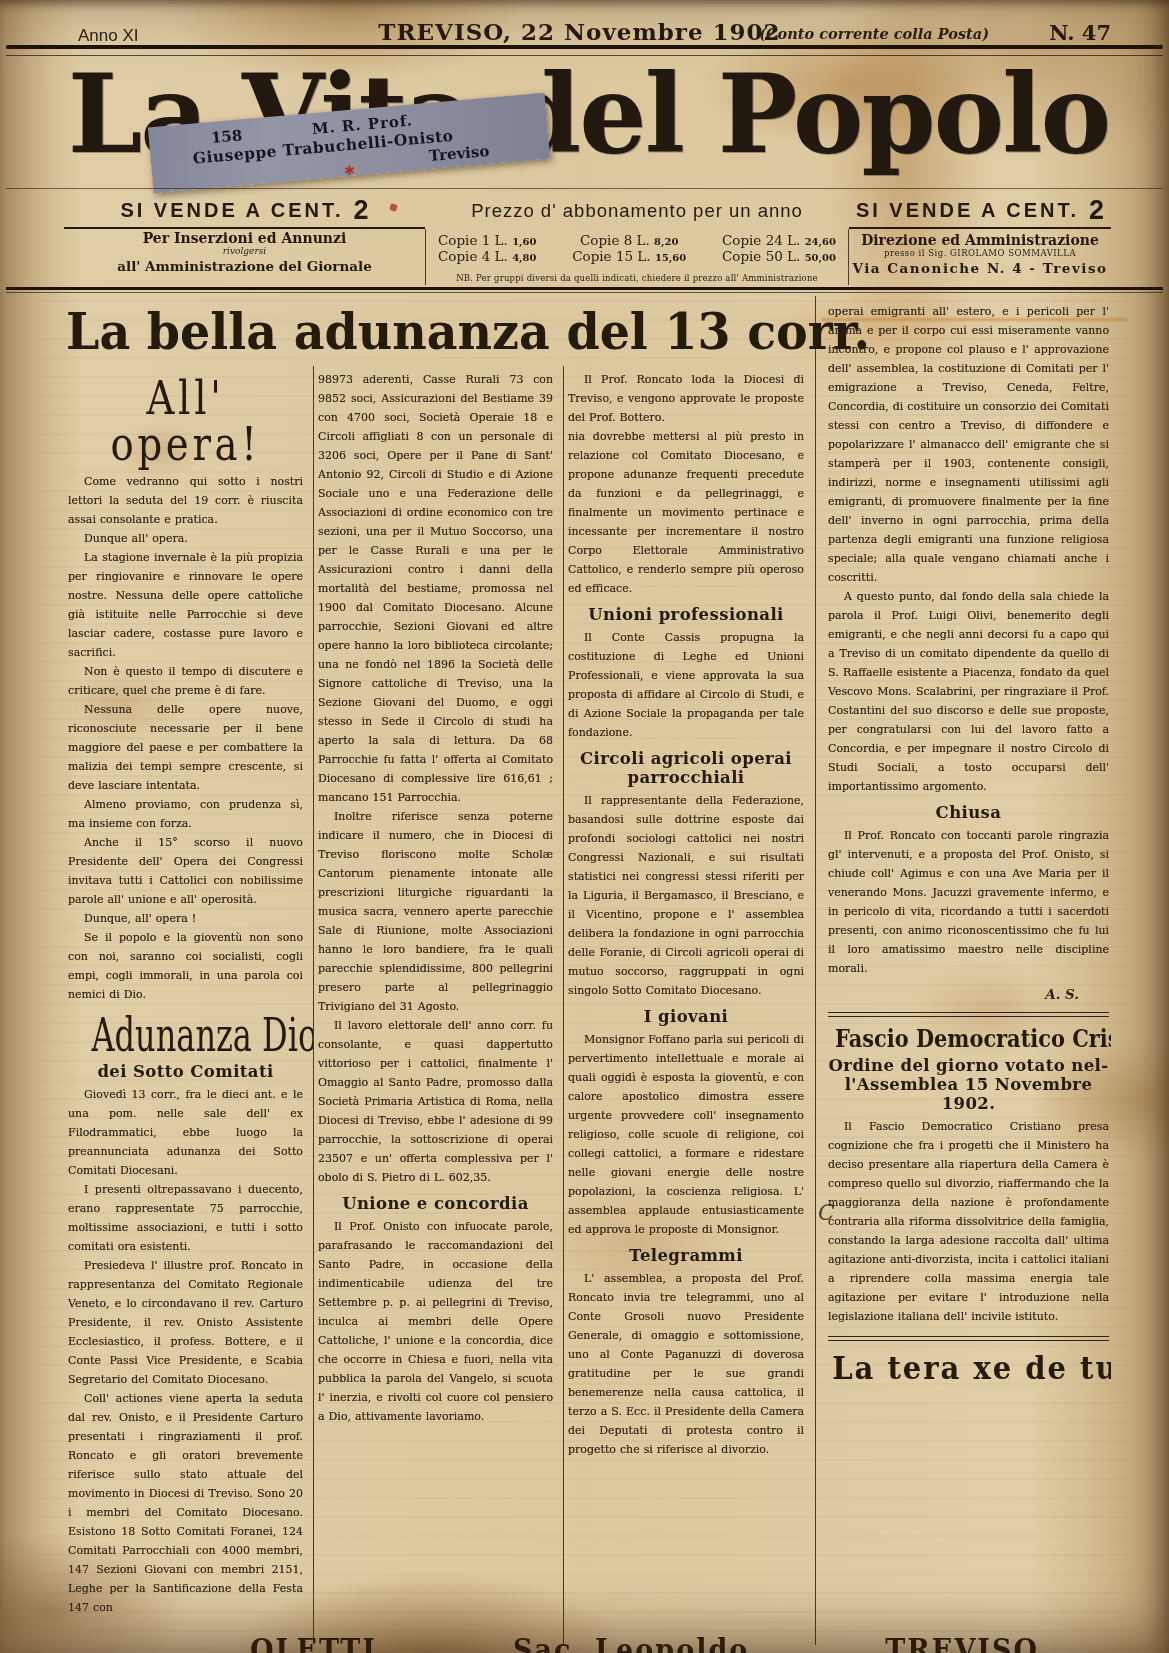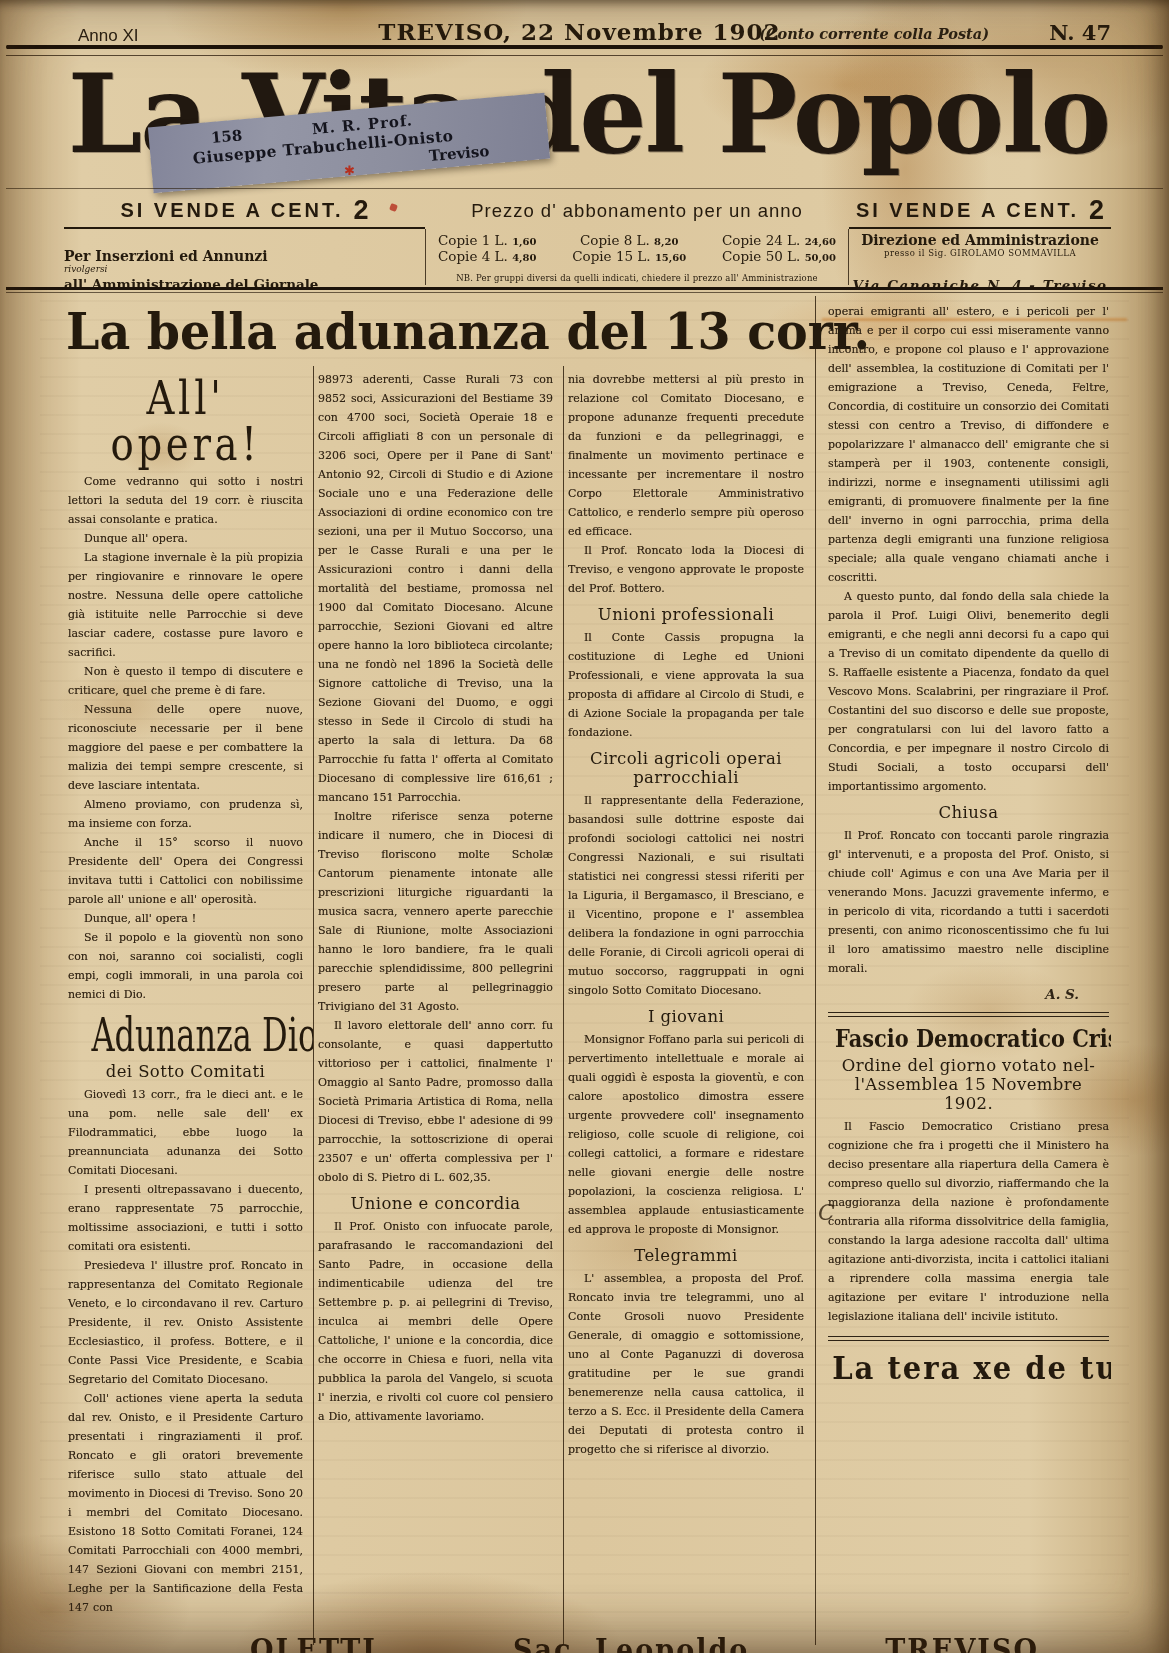--- a/index.html
+++ b/index.html
@@ -63,53 +63,53 @@
   .vende .seg{display:flex;align-items:center;justify-content:center;gap:10px;}
   .vende .segL{width:361px;border-bottom:2px solid #241a0d;}
   .vende .segC{flex:1;}
   .vende .segR{width:262px;border-bottom:2px solid #241a0d;}
   .vende .txt{font-size:20px;font-weight:700;letter-spacing:3px;}
   .vende .big{font-size:27px;font-weight:700;}
   .vende .mid{font-size:18.5px;letter-spacing:1px;}
   
   .infobar{position:absolute;top:229px;left:64px;right:58px;height:56px;display:flex;color:#241a0d;}
   .infobar .block{box-sizing:border-box;}
-  .ib-left{width:361px;text-align:left;padding-top:19px;}
+  .ib-left{width:361px;text-align:center;padding-top:1px;}
   .ib-left .b1{font-size:14px;font-weight:700;}
   .ib-left .b2{font-size:9px;font-style:italic;}
   .ib-left .b3{font-size:13.5px;font-weight:700;margin-top:2px;}
   .ib-center{flex:1;border-left:1px solid rgba(40,26,10,.8);border-right:1px solid rgba(40,26,10,.8);padding:3px 8px 0;}
   .price-row{display:flex;justify-content:space-between;font-size:13.5px;padding:0 4px;}
   .price-row b{font-size:10px;}
   .nb{font-size:8.5px;text-align:center;margin-top:9px;letter-spacing:.2px;}
   .ib-right{width:262px;text-align:center;padding-top:3px;}
   .ib-right .b1{font-size:14px;font-weight:700;}
   .ib-right .b2{font-size:8.5px;letter-spacing:.5px;}
-  .ib-right .b3{font-size:13.5px;font-weight:700;letter-spacing:1.5px;margin-top:19px;font-style:italic;}
+  .ib-right .b3{font-size:13.5px;font-weight:700;letter-spacing:1.5px;margin-top:2px;}
   .rule-heavy2{position:absolute;top:287px;left:6px;right:6px;height:3px;background:#1c130a;}
   .rule-thin3{position:absolute;top:292px;left:6px;right:6px;height:1px;background:rgba(40,26,10,.65);}
   
   .content{position:absolute;top:296px;left:64px;right:58px;bottom:8px;display:flex;overflow:hidden;}
   .main-left{width:752px;display:flex;flex-direction:column;border-right:1px solid #4a3a24;box-sizing:border-box;}
   .headline{font-size:48px;font-weight:700;color:#241a0d;padding:8px 0 12px 2px;line-height:1.05;
     transform:scale(.99,1.06);transform-origin:left top;white-space:nowrap;}
   .cols{display:flex;flex:1;overflow:hidden;}
   .col{width:250px;box-sizing:border-box;padding:4px 10px 0 4px;overflow:hidden;}
   .col.r{border-right:1px solid #4a3a24;}
   .col4{flex:1;box-sizing:border-box;padding:6px 2px 0 12px;overflow:hidden;}
   
   .para{font-size:11px;line-height:19px;text-align:justify;text-indent:16px;margin:0;color:#312516;
     text-shadow:0 0 .5px rgba(70,48,25,.55);word-spacing:.5px;}
   .para.noindent{text-indent:0;}
   .h-display{text-align:center;color:#241a0d;margin:10px 0 8px;line-height:1;}
   .v-ornate{font-size:42px;font-weight:400;letter-spacing:4px;transform:scale(.92,1.1);}
   .v-cond{font-size:40px;font-weight:500;letter-spacing:0;transform:scale(.8,1.18);white-space:nowrap;}
   .v-bold{font-size:22px;font-weight:700;transform:scale(.95,1.12);margin:10px 0 6px;white-space:nowrap;}
   .v-slab{font-size:30px;font-weight:700;letter-spacing:2px;transform:scale(.97,1.08);margin:12px 0 6px;white-space:nowrap;}
-  .h-sub{text-align:center;font-weight:400;font-size:16.5px;margin:7px 0 4px;color:#241a0d;letter-spacing:.4px;}
+  .h-sub{text-align:center;font-weight:700;font-size:16.5px;margin:7px 0 4px;color:#241a0d;letter-spacing:.4px;}
   .sig{text-align:right;padding-right:30px;font-size:13.5px;font-weight:700;font-style:italic;margin:8px 0 6px;}
   .colrule{border-top:1.5px solid #2e2315;border-bottom:1px solid #2e2315;height:3px;margin:10px 0 8px;}
   
   .margin-mark{position:absolute;left:818px;top:1200px;font-size:22px;color:rgba(45,30,12,.8);font-style:italic;}
   .streak{position:absolute;left:822px;top:318px;right:42px;height:3px;background:rgba(200,115,30,.45);filter:blur(1px);}
   .bottom-cut{position:absolute;top:1632px;left:250px;right:130px;display:flex;justify-content:space-between;
     font-size:27px;font-weight:700;color:#241a0d;letter-spacing:2px;transform:scale(1,1.1);transform-origin:top;}
 </style>
 </head>
 <body>
@@ -205,22 +205,22 @@
             <p class="para">Coll' actiones viene aperta la seduta dal rev. Onisto, e il Presidente Carturo presentati i ringraziamenti il prof. Roncato e gli oratori brevemente riferisce sullo stato attuale del movimento in Diocesi di Treviso. Sono 20 i membri del Comitato Diocesano. Esistono 18 Sotto Comitati Foranei, 124 Comitati Parrocchiali con 4000 membri, 147 Sezioni Giovani con membri 2151, Leghe per la Santificazione della Festa 147 con</p>
           </div>
         <div class="col r">
             <p class="para noindent">98973 aderenti, Casse Rurali 73 con 9852 soci, Assicurazioni del Bestiame 39 con 4700 soci, Società Operaie 18 e Circoli affigliati 8 con un personale di 3206 soci, Opere per il Pane di Sant' Antonio 92, Circoli di Studio e di Azione Sociale uno e una Federazione delle Associazioni di ordine economico con tre sezioni, una per il Mutuo Soccorso, una per le Casse Rurali e una per le Assicurazioni contro i danni della mortalità del bestiame, promossa nel 1900 dal Comitato Diocesano. Alcune parrocchie, Sezioni Giovani ed altre opere hanno la loro biblioteca circolante; una ne fondò nel 1896 la Società delle Signore cattoliche di Treviso, una la Sezione Giovani del Duomo, e oggi stesso in Sede il Circolo di studi ha aperto la sala di lettura. Da 68 Parrocchie fu fatta l' offerta al Comitato Diocesano di complessive lire 616,61 ; mancano 151 Parrocchia.</p>
             <p class="para">Inoltre riferisce senza poterne indicare il numero, che in Diocesi di Treviso floriscono molte Scholæ Cantorum pienamente intonate alle prescrizioni liturgiche riguardanti la musica sacra, vennero aperte parecchie Sale di Riunione, molte Associazioni hanno le loro bandiere, fra le quali parecchie splendidissime, 800 pellegrini presero parte al pellegrinaggio Trivigiano del 31 Agosto.</p>
             <p class="para">Il lavoro elettorale dell' anno corr. fu consolante, e quasi dappertutto vittorioso per i cattolici, finalmente l' Omaggio al Santo Padre, promosso dalla Società Primaria Artistica di Roma, nella Diocesi di Treviso, ebbe l' adesione di 99 parrocchie, la sottoscrizione di operai 23507 e un' offerta complessiva per l' obolo di S. Pietro di L. 602,35.</p>
             <div class="h-sub">Unione e concordia</div>
             <p class="para">Il Prof. Onisto con infuocate parole, parafrasando le raccomandazioni del Santo Padre, in occasione della indimenticabile udienza del tre Settembre p. p. ai pellegrini di Treviso, inculca ai membri delle Opere Cattoliche, l' unione e la concordia, dice che occorre in Chiesa e fuori, nella vita pubblica la parola del Vangelo, si scuota l' inerzia, e rivolti col cuore col pensiero a Dio, attivamente lavoriamo.</p>
           </div>
         <div class="col">
+            <p class="para">Il Prof. Roncato loda la Diocesi di Treviso, e vengono approvate le proposte del Prof. Bottero.</p>
             <p class="para noindent">nia dovrebbe mettersi al più presto in relazione col Comitato Diocesano, e propone adunanze frequenti precedute da funzioni e da pellegrinaggi, e finalmente un movimento pertinace e incessante per incrementare il nostro Corpo Elettorale Amministrativo Cattolico, e renderlo sempre più operoso ed efficace.</p>
-            <p class="para">Il Prof. Roncato loda la Diocesi di Treviso, e vengono approvate le proposte del Prof. Bottero.</p>
             <div class="h-sub">Unioni professionali</div>
             <p class="para">Il Conte Cassis propugna la costituzione di Leghe ed Unioni Professionali, e viene approvata la sua proposta di affidare al Circolo di Studi, e di Azione Sociale la propaganda per tale fondazione.</p>
             <div class="h-sub">Circoli agricoli operai parrocchiali</div>
             <p class="para">Il rappresentante della Federazione, basandosi sulle dottrine esposte dai profondi sociologi cattolici nei nostri Congressi Nazionali, e sui risultati statistici nei congressi stessi riferiti per la Liguria, il Bergamasco, il Bresciano, e il Vicentino, propone e l' assemblea delibera la fondazione in ogni parrocchia delle Foranie, di Circoli agricoli operai di mutuo soccorso, raggruppati in ogni singolo Sotto Comitato Diocesano.</p>
             <div class="h-sub">I giovani</div>
             <p class="para">Monsignor Foffano parla sui pericoli di pervertimento intellettuale e morale ai quali oggidì è esposta la gioventù, e con calore apostolico dimostra essere urgente provvedere coll' insegnamento religioso, colle scuole di religione, coi collegi cattolici, a formare e ridestare nelle giovani energie delle nostre popolazioni, la coscienza religiosa. L' assemblea applaude entusiasticamente ed approva le proposte di Monsignor.</p>
             <div class="h-sub">Telegrammi</div>
             <p class="para">L' assemblea, a proposta del Prof. Roncato invia tre telegrammi, uno al Conte Grosoli nuovo Presidente Generale, di omaggio e sottomissione, uno al Conte Paganuzzi di doverosa gratitudine per le sue grandi benemerenze nella causa cattolica, il terzo a S. Ecc. il Presidente della Camera dei Deputati di protesta contro il progetto che si riferisce al divorzio.</p>
           </div>
       </div>

